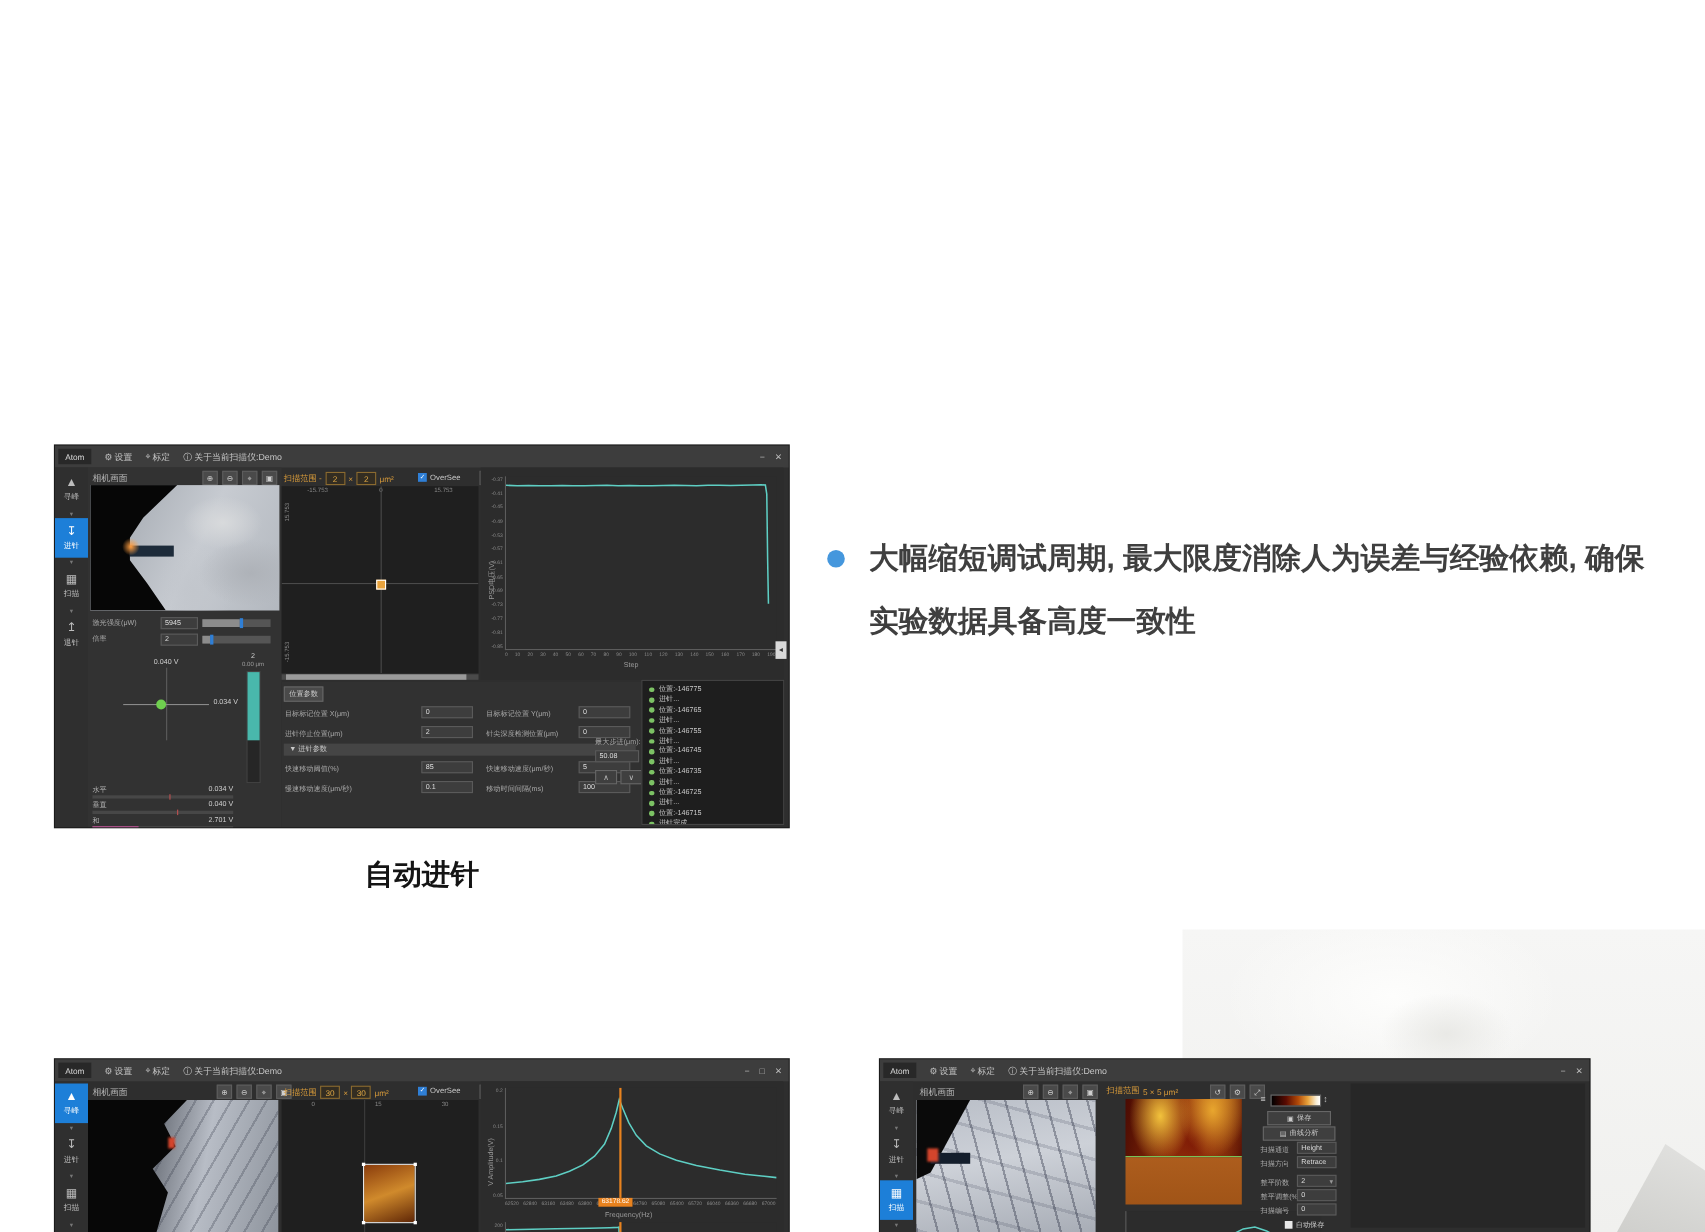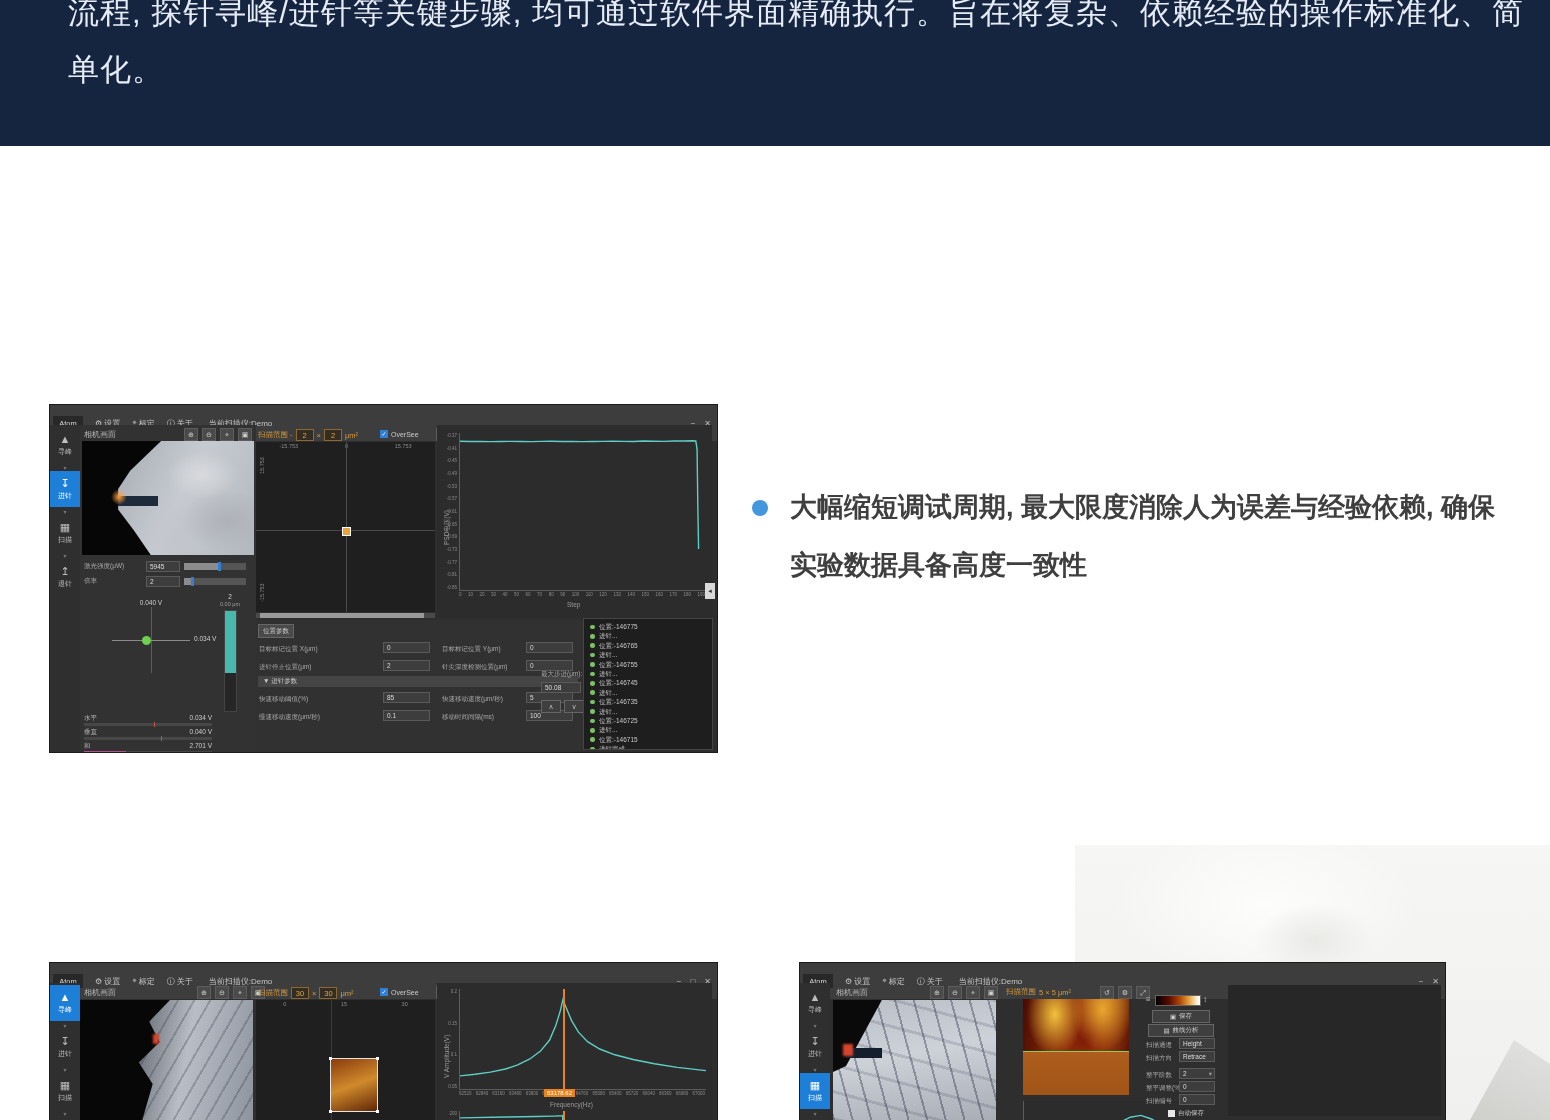--- a/index.html
+++ b/index.html
@@ -19,26 +19,26 @@
   
   .bgphoto{left:1075px;top:845px;width:475px;height:275px;
     background:radial-gradient(220px 120px at 40% 22%,#fdfdfc 0%,rgba(253,253,252,0) 70%),
     linear-gradient(180deg,#f6f6f5 0%,#f0f0ee 100%);}
   .bgphoto .blob{position:absolute;left:160px;top:40px;width:160px;height:110px;
     background:radial-gradient(80px 50px at 50% 50%,#e9e9e6,rgba(233,233,230,0) 75%);}
   .bgphoto .slab{position:absolute;left:395px;top:195px;width:80px;height:80px;
     background:linear-gradient(200deg,#e2e2e0,#cfcfcc);clip-path:polygon(55% 0,100% 30%,100% 100%,0 100%);}
   
   .win{background:#2e2e2e;overflow:hidden;box-shadow:0 0 0 1px #1b1b1b;}
-  .tb{position:absolute;left:0;top:0;right:0;height:36px;background:#3d3d3d;display:flex;align-items:center;}
+  .tb{position:absolute;left:0;top:0;right:0;height:20px;background:#3d3d3d;display:flex;align-items:center;}
   .logo{width:30px;height:14px;margin-left:3px;background:#282828;color:#d8d8d8;font-size:7.5px;
     display:flex;align-items:center;justify-content:center;}
   .menu{display:flex;gap:12px;margin-left:12px;color:#c6c6c6;font-size:8px;}
   .menu .mi{display:flex;gap:2px;align-items:center;}
-  .tbstatus{margin-left:16px;color:#c6c6c6;font-size:8px;}
+  .tbstatus{color:#c6c6c6;font-size:8px;}
   .wc{margin-left:auto;margin-right:6px;display:flex;gap:9px;color:#bdbdbd;font-size:8px;}
   .sb{position:absolute;left:0;top:20px;bottom:0;width:30px;background:#2f2f2f;}
   .sbi{width:30px;height:36px;display:flex;flex-direction:column;align-items:center;justify-content:center;
     color:#bdbdbd;font-size:7px;gap:2px;}
   .sbi .ic{font-size:11px;line-height:11px;}
   .sbi.active{background:#1d7fd8;color:#fff;}
   .sbsep{width:30px;height:8px;display:flex;align-items:center;justify-content:center;color:#777;font-size:6px;}
   .phead{position:absolute;color:#b8b8b8;font-size:8px;}
   .ptools{position:absolute;display:flex;gap:4px;}
   .ptools span{width:12px;height:11px;background:#4a4a4a;border:1px solid #5d5d5d;color:#cfcfcf;font-size:7px;
@@ -84,36 +84,34 @@
   .markerline{position:absolute;width:2px;background:#e8821e;}
   .badge{position:absolute;background:#e8821e;color:#fff;font-size:6px;padding:1px 3px;white-space:nowrap;}
   .updn{width:18px;height:11px;background:#3f3f3f;border:1px solid #666;color:#bbb;font-size:7px;
     display:flex;align-items:center;justify-content:center;}
 </style>
 </head>
 <body>
 
 <div id="stage">
 
-  <div class="abs banner">
-    <p>流程, 探针寻峰/进针等关键步骤, 均可通过软件界面精确执行。旨在将复杂、依赖经验的操作标准化、简单化。</p>
-  </div>
 
   <div class="abs bgphoto">
     <div class="blob"></div>
     <div class="slab"></div>
   </div>
 
   <div class="abs bullets">
     <div class="bullet">
       <span class="dot" style="background:#4597dd"></span>
       <span>大幅缩短调试周期, 最大限度消除人为误差与经验依赖, 确保实验数据具备高度一致性</span>
     </div>
   </div>
 
+  <div class="abs caption">自动进针</div>
 
   <div class="abs win" style="left:50px;top:405px;width:667px;height:347px;">
 
     <div class="tb">
       <div class="logo">Atom</div>
       <div class="menu">
         <span class="mi">
             <span>⚙</span>
             <span>设置</span>
           </span>

